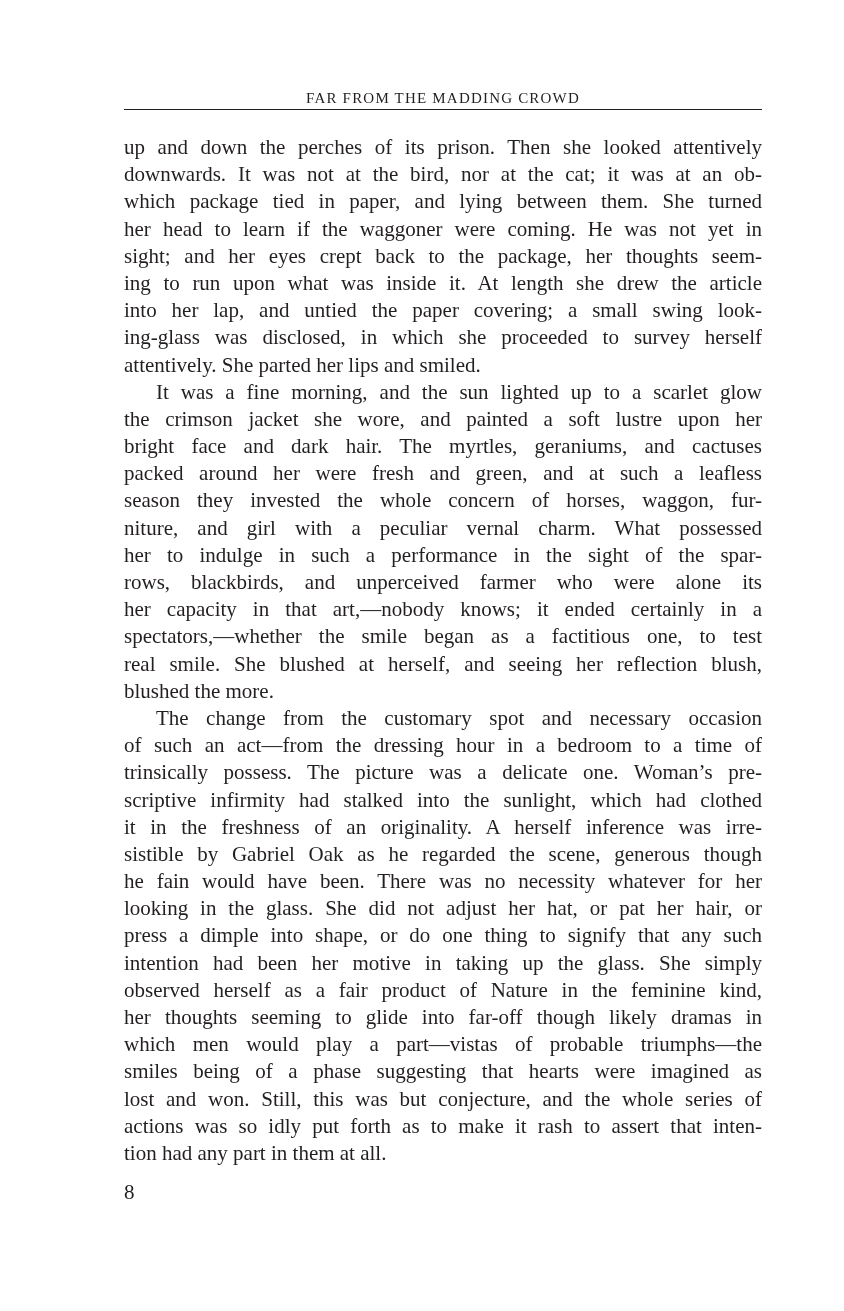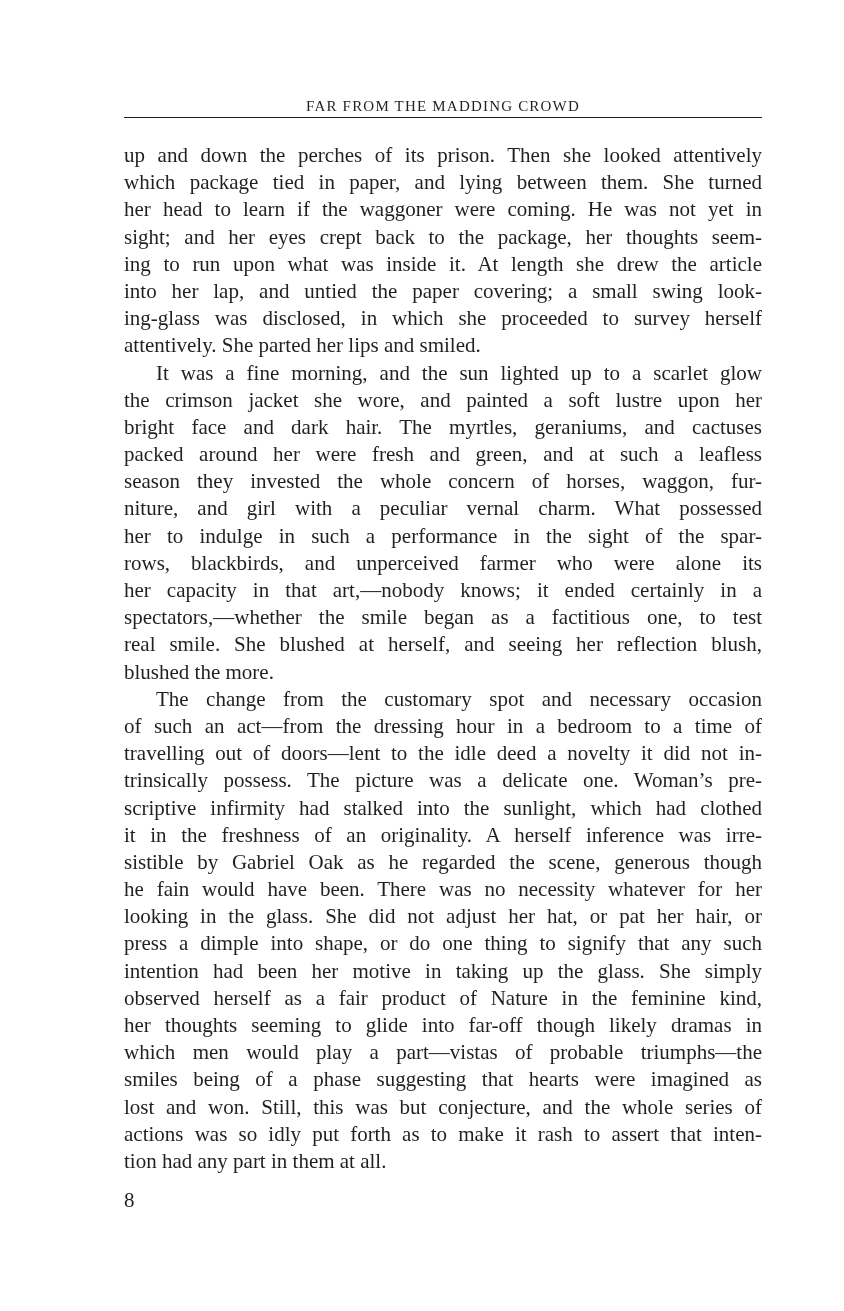--- a/index.html
+++ b/index.html
@@ -11,21 +11,21 @@
       width: 844px;
       height: 1311px;
       position: relative;
       overflow: hidden;
       font-family: "Liberation Serif", "DejaVu Serif", serif;
       color: #231f20;
     }
     .page {
       position: absolute;
       left: 124px;
-      top: 96px;
+      top: 88px;
       width: 638px;
     }
     .running-head {
       text-align: center;
       font-size: 15px;
       letter-spacing: 1.2px;
       line-height: 20px;
       height: 20px;
       color: #231f20;
     }
@@ -64,20 +64,21 @@
 <body>
 
 <div class="page">
   <div class="running-head">FAR FROM THE MADDING CROWD</div>
   <div class="head-rule"></div>
 
   <div class="body-text">
 
     <div class="paragraph">
       <span class="line">up and down the perches of its prison. Then she looked attentively</span>
+      <span class="line">downwards. It was not at the bird, nor at the cat; it was at an ob-</span>
       <span class="line">which package tied in paper, and lying between them. She turned</span>
       <span class="line">her head to learn if the waggoner were coming. He was not yet in</span>
       <span class="line">sight; and her eyes crept back to the package, her thoughts seem-</span>
       <span class="line">ing to run upon what was inside it. At length she drew the article</span>
       <span class="line">into her lap, and untied the paper covering; a small swing look-</span>
       <span class="line">ing-glass was disclosed, in which she proceeded to survey herself</span>
       <span class="line last">attentively. She parted her lips and smiled.</span>
     </div>
 
     <div class="paragraph">
@@ -91,21 +92,20 @@
       <span class="line">rows, blackbirds, and unperceived farmer who were alone its</span>
       <span class="line">her capacity in that art,—nobody knows; it ended certainly in a</span>
       <span class="line">spectators,—whether the smile began as a factitious one, to test</span>
       <span class="line">real smile. She blushed at herself, and seeing her reflection blush,</span>
       <span class="line last">blushed the more.</span>
     </div>
 
     <div class="paragraph">
       <span class="line indent">The change from the customary spot and necessary occasion</span>
       <span class="line">of such an act—from the dressing hour in a bedroom to a time of</span>
-      <span class="line">travelling out of doors—lent to the idle deed a novelty it did not in-</span>
       <span class="line">trinsically possess. The picture was a delicate one. Woman’s pre-</span>
       <span class="line">scriptive infirmity had stalked into the sunlight, which had clothed</span>
       <span class="line">it in the freshness of an originality. A herself inference was irre-</span>
       <span class="line">sistible by Gabriel Oak as he regarded the scene, generous though</span>
       <span class="line">he fain would have been. There was no necessity whatever for her</span>
       <span class="line">looking in the glass. She did not adjust her hat, or pat her hair, or</span>
       <span class="line">press a dimple into shape, or do one thing to signify that any such</span>
       <span class="line">intention had been her motive in taking up the glass. She simply</span>
       <span class="line">observed herself as a fair product of Nature in the feminine kind,</span>
       <span class="line">her thoughts seeming to glide into far-off though likely dramas in</span>

